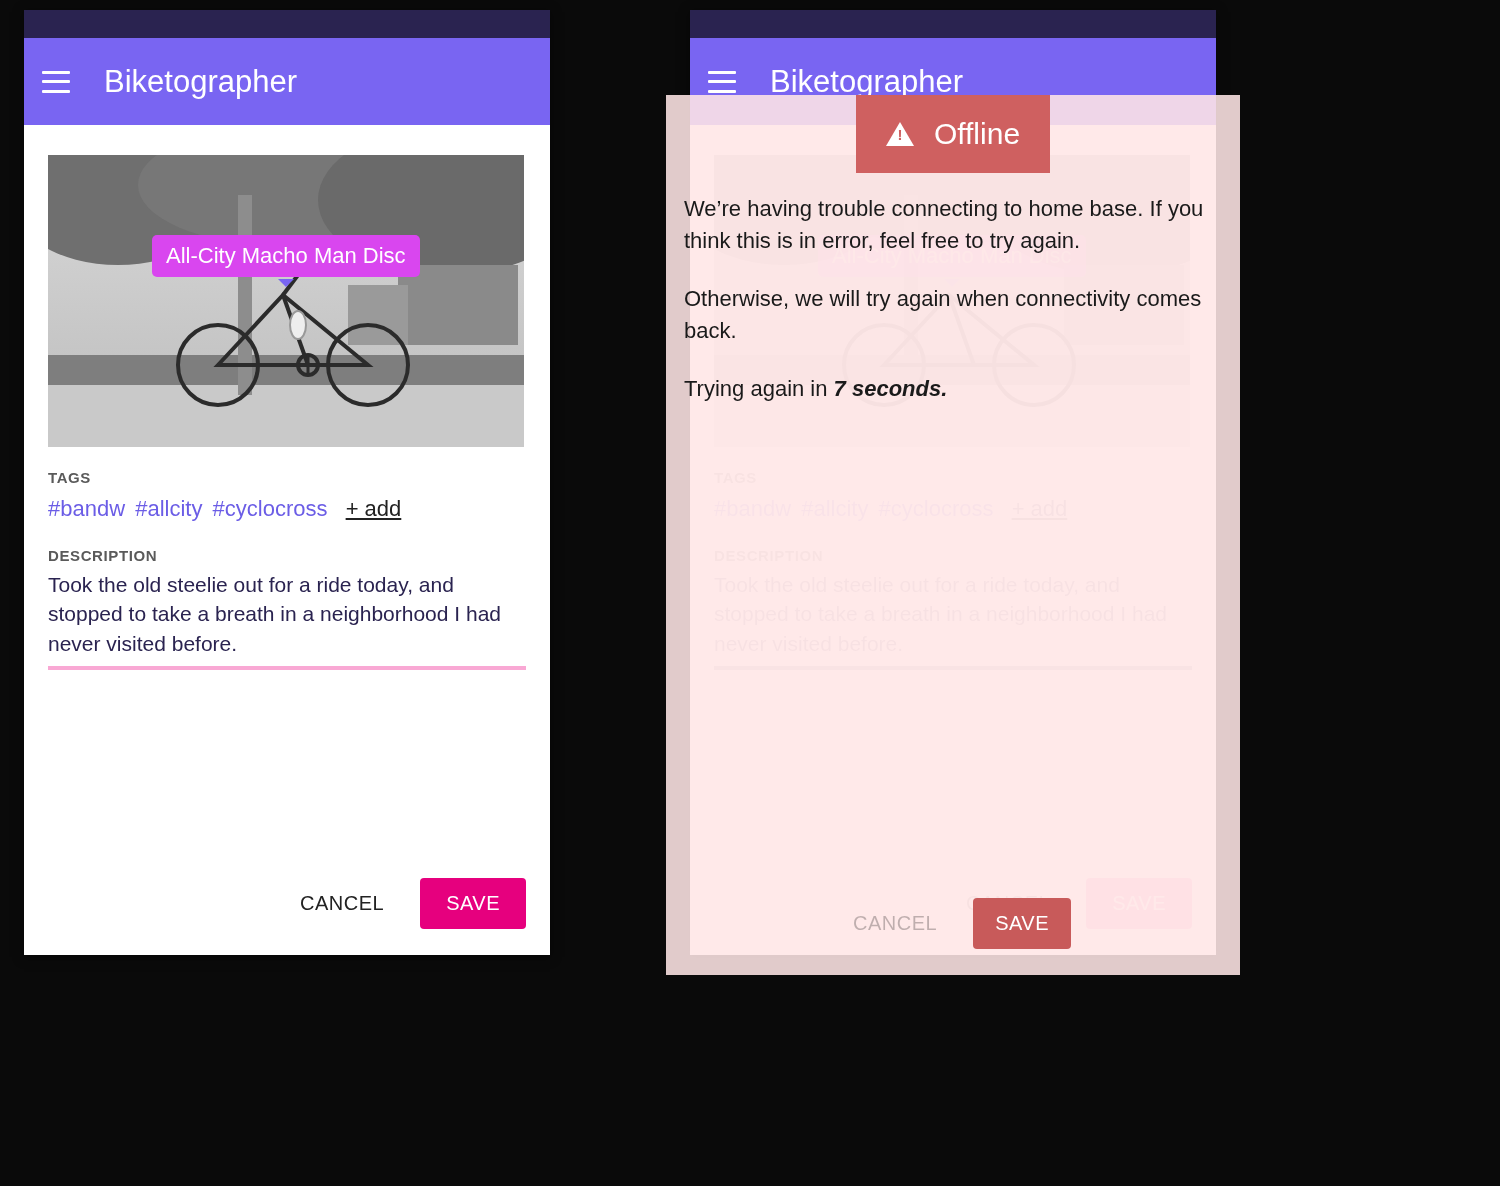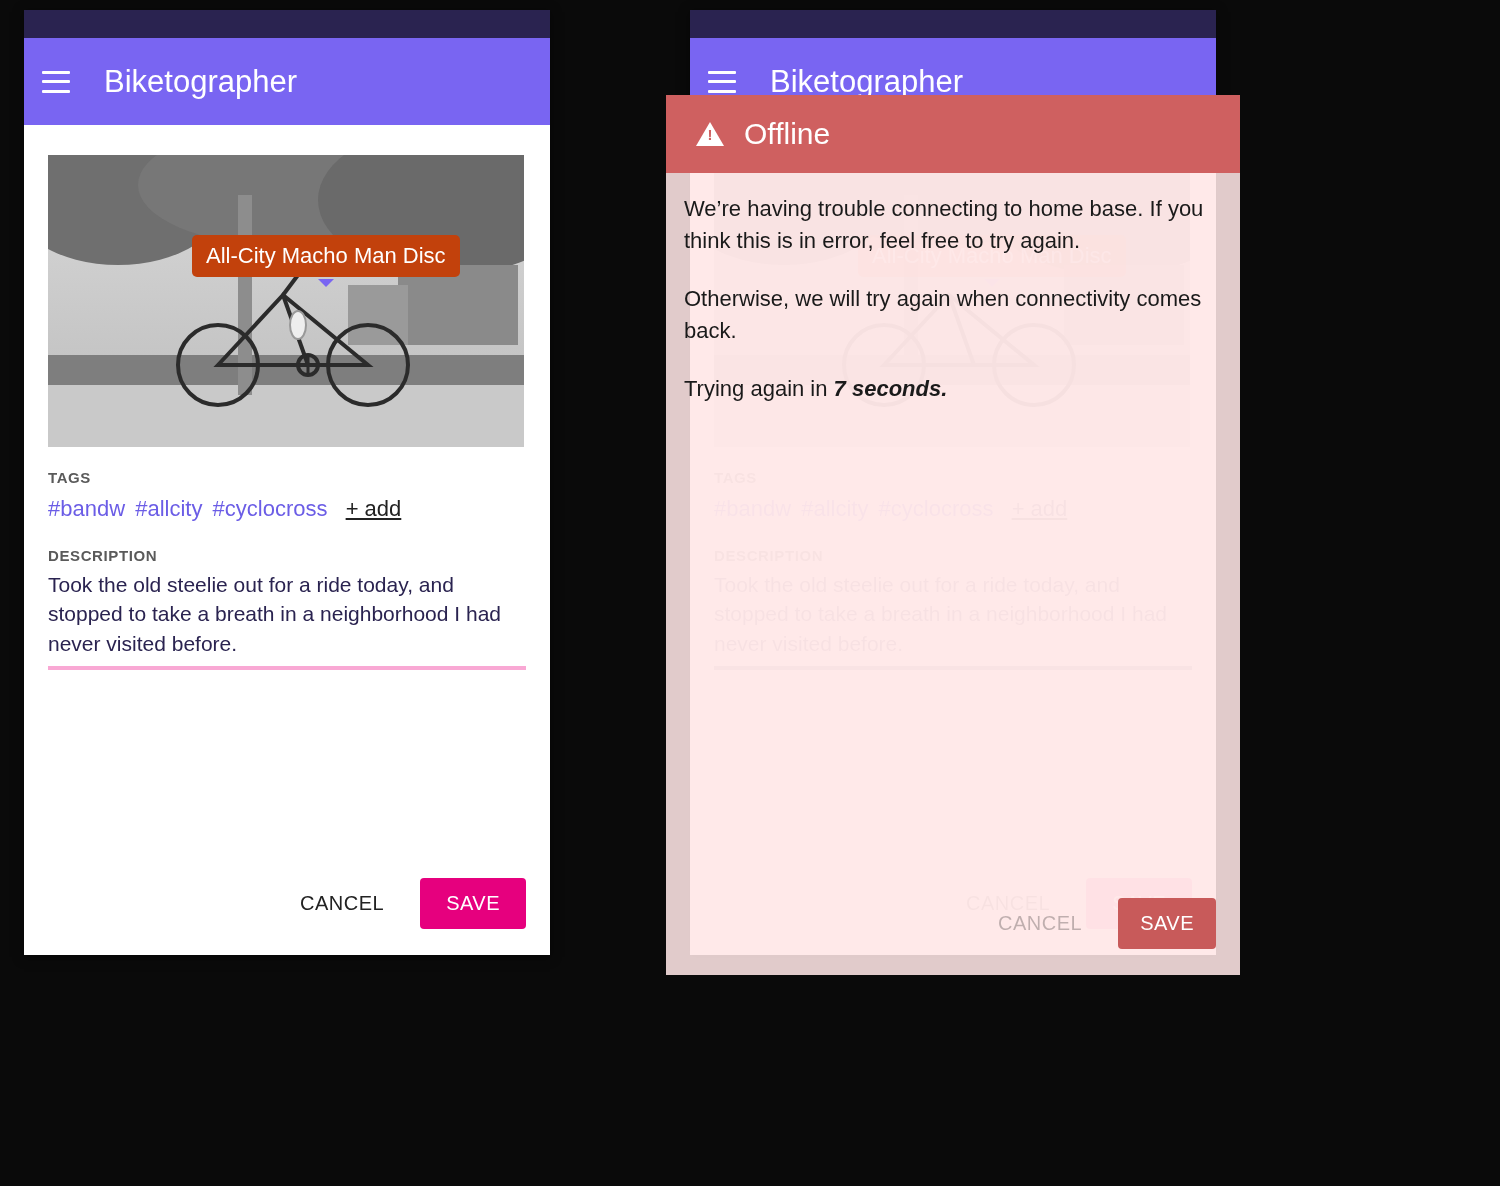--- a/index.html
+++ b/index.html
@@ -71,26 +71,25 @@
     width: 476px;
     height: 292px;
     overflow: hidden;
   }
   .photo svg { display: block; }
 
   .tooltip {
     position: absolute;
     top: 80px;
     left: 104px;
-    background: #c2410c;
+    background: #d946ef;
     color: #fff;
     font-size: 22px;
     padding: 8px 14px;
     border-radius: 5px;
-    margin-left: 40px;
   }
   .tooltip::after {
     content: "";
     position: absolute;
     bottom: -10px;
     left: 50%;
     margin-left: -8px;
     border: 8px solid transparent;
     border-top-color: #7965f2;
     border-bottom: none;
@@ -175,20 +174,21 @@
     letter-spacing: 0.5px;
   }
 
   
   .offline-overlay {
     position: absolute;
     top: 0; left: 0; right: 0; bottom: 0;
     background: rgba(255, 230, 230, 0.88);
     display: flex;
     flex-direction: column;
+    align-items: center;
   }
   .offline-banner {
     display: flex;
     align-items: center;
     gap: 20px;
     background: #cf6060;
     color: #fff;
     font-size: 30px;
     padding: 22px 30px;
   }

